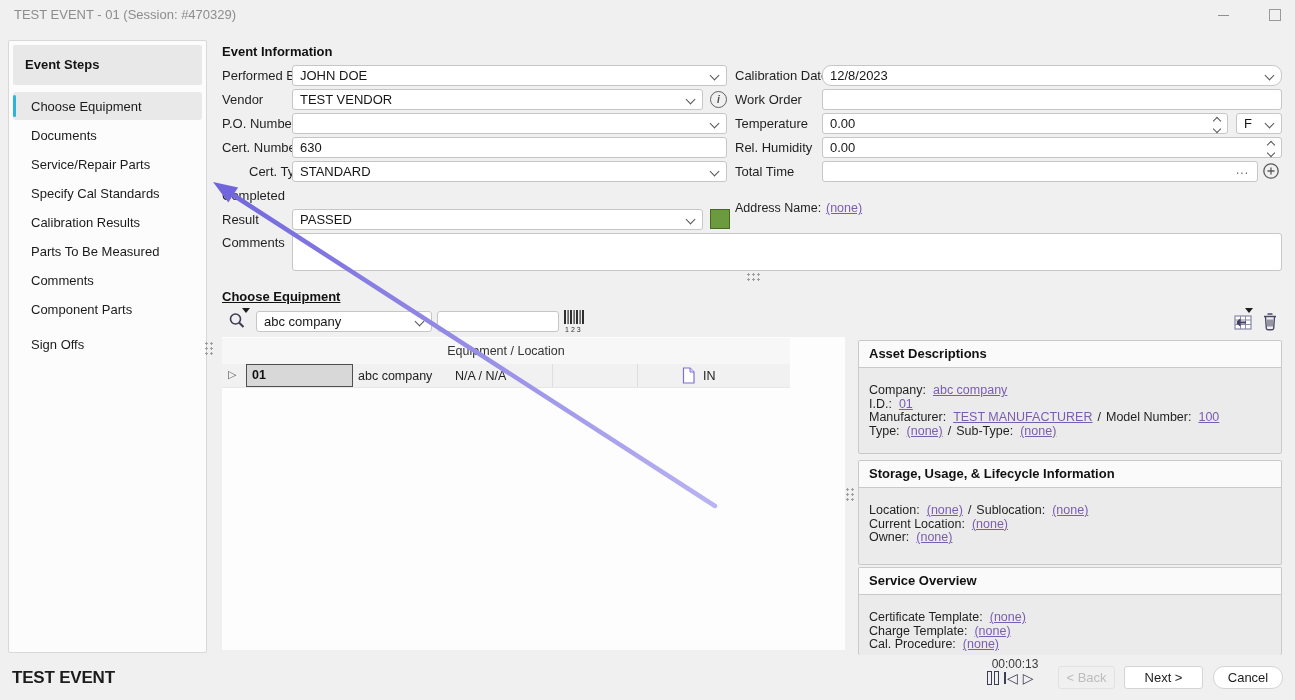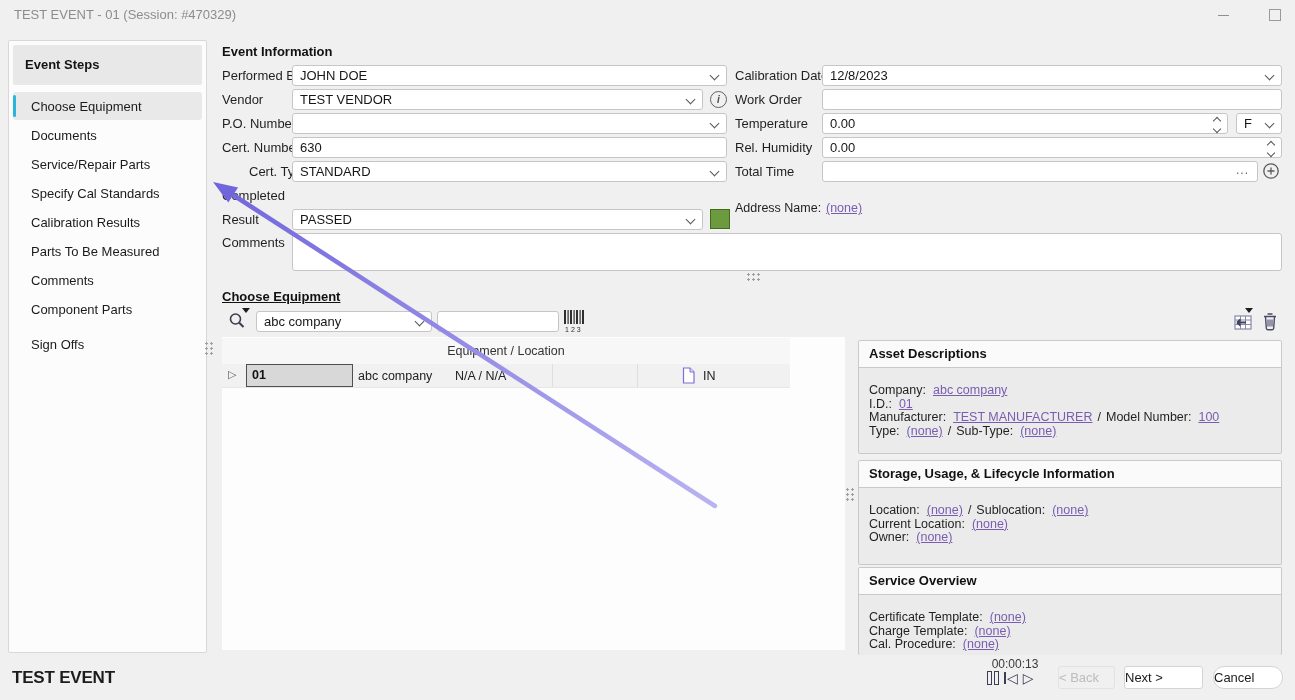--- a/index.html
+++ b/index.html
@@ -49,21 +49,21 @@
   .psep{margin:0 5px;}
   
   .footer-title{position:absolute;left:12px;top:668px;font-size:17px;font-weight:bold;color:#1c1c1c;letter-spacing:-0.2px;}
   .timer{position:absolute;left:975px;top:657px;width:80px;text-align:center;font-size:12px;color:#3a3a3a;}
   .media{position:absolute;left:987px;top:671px;display:flex;align-items:center;gap:5px;color:#3c3c55;}
   .mpause{display:inline-flex;gap:2px;cursor:pointer;}
   .mpause i{display:block;width:5px;height:14px;border:1.6px solid #3c3c55;box-sizing:border-box;}
   .mskip{display:inline-flex;align-items:center;gap:1px;cursor:pointer;}
   .mbar{display:block;width:2px;height:12px;background:#3c3c55;}
   .tri{font-size:14px;line-height:14px;cursor:pointer;}
-  .btn{position:absolute;height:23px;background:#fff;border:1px solid #d4d4d4;border-radius:3px;font-size:13px;color:#1c1c1c;text-align:left;line-height:21px;box-sizing:border-box;cursor:pointer;}
+  .btn{position:absolute;height:23px;background:#fff;border:1px solid #d4d4d4;border-radius:3px;font-size:13px;color:#1c1c1c;text-align:center;line-height:21px;box-sizing:border-box;cursor:pointer;}
   .btn.disabled{background:#f0f0f0;border-color:#e2e2e2;color:#bcbcbc;cursor:default;}
   svg{display:block;}
 </style>
 </head>
 <body>
 
 <div id="app">
 
   <span class="wtitle">TEST EVENT - 01 (Session: #470329)</span>
   <span class="winbtn" style="left:1209px;">
@@ -146,21 +146,21 @@
       <span class="chev"></span>
     </div>
   <div class="resultbox" style="left:710px;top:209px;"></div>
 
   <div class="lbl" style="left:222px;top:235px;">Comments</div>
   <div class="fld" style="left:292px;top:233px;width:990px;height:38px;">
       <span class="fval"></span>
     </div>
 
   <div class="lbl" style="left:735px;top:68px;">Calibration Date</div>
-  <div class="fld" style="left:822px;top:65px;width:460px;">
+  <div class="fld" style="left:822px;top:65px;width:460px;border-radius:9px;">
       <span class="fval">12/8/2023</span>
       <span class="chev"></span>
     </div>
 
   <div class="lbl" style="left:735px;top:92px;">Work Order</div>
   <div class="fld" style="left:822px;top:89px;width:460px;">
       <span class="fval"></span>
     </div>
 
   <div class="lbl" style="left:735px;top:116px;">Temperature</div>

